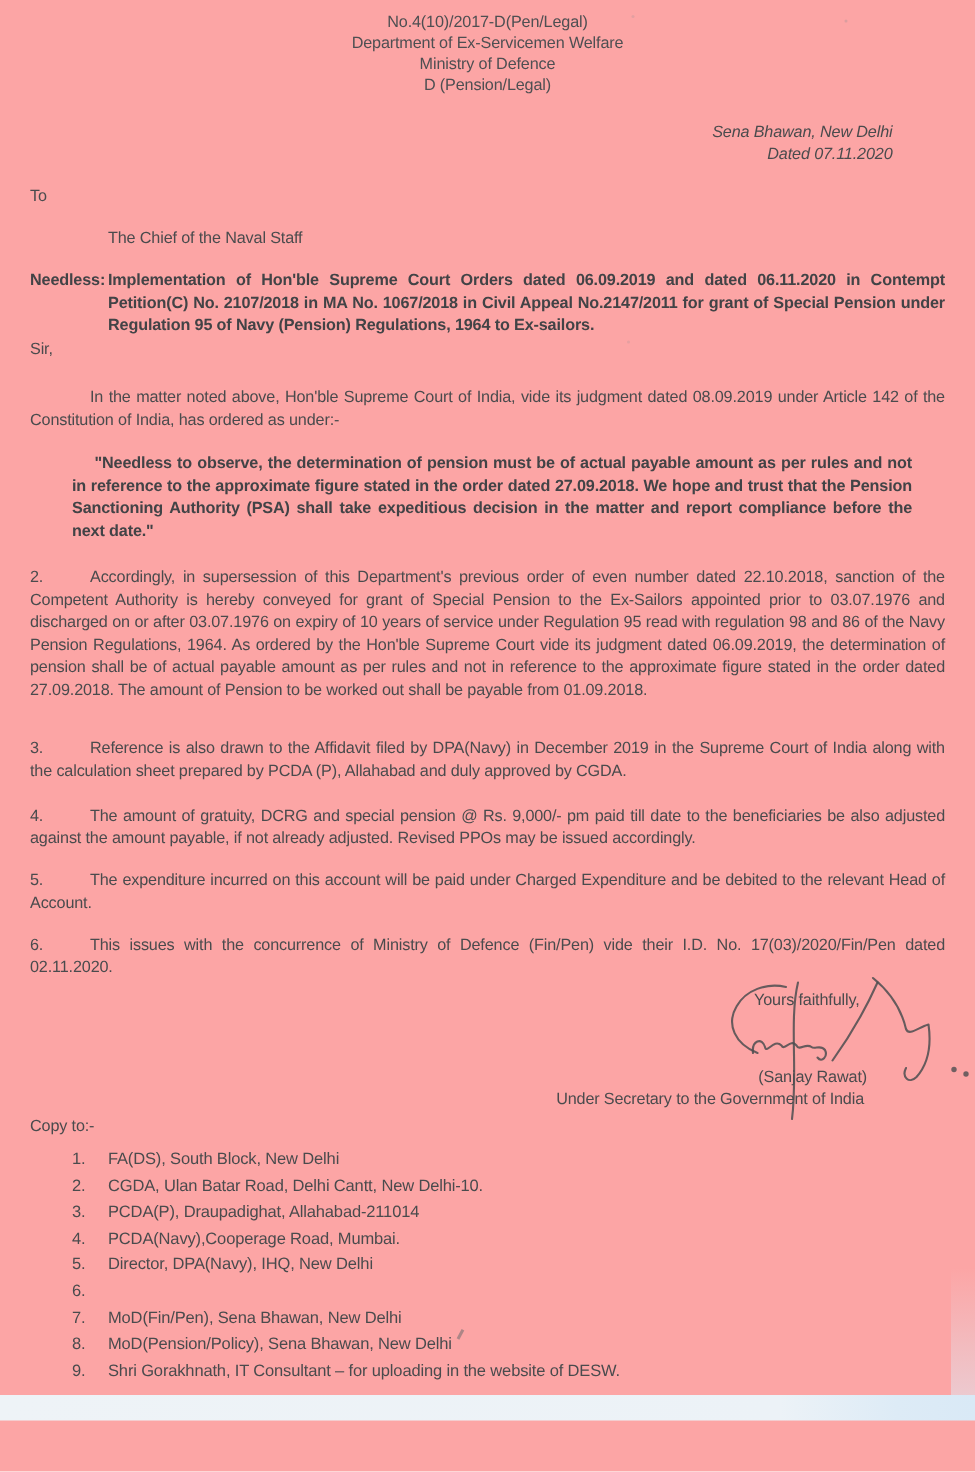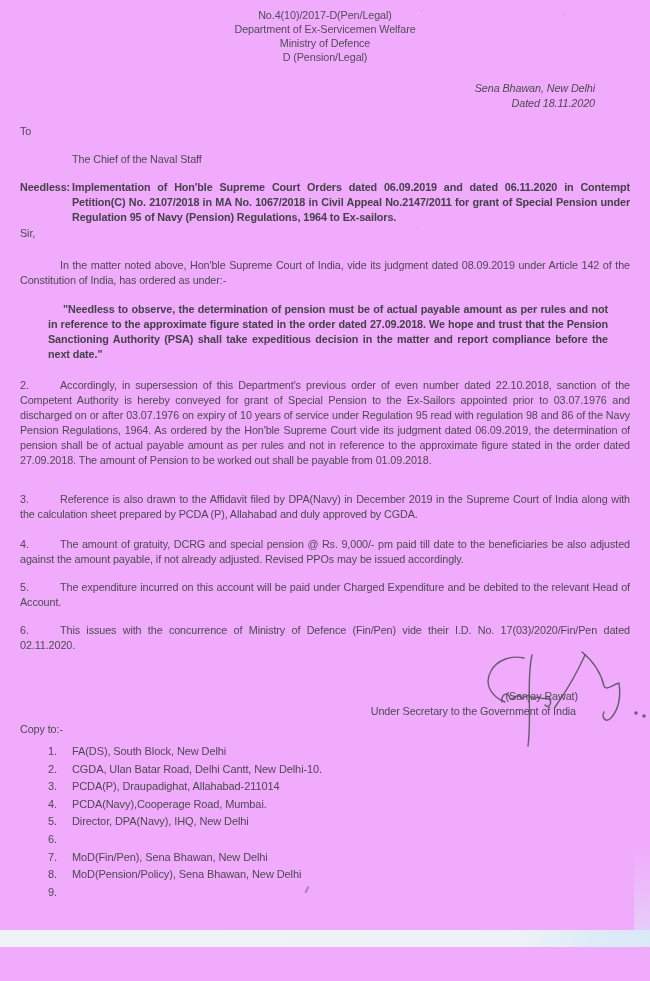--- a/index.html
+++ b/index.html
@@ -4,21 +4,21 @@
 <style>
   * { margin:0; padding:0; box-sizing:border-box; }
   html,body { background:#ffffff; }
   body {
     width:650px; height:981px;
     font-family:"Liberation Sans", sans-serif;
     -webkit-font-smoothing:antialiased;
   }
   .page {
     position:relative; width:650px; height:981px;
-    background:#f0abfc; overflow:hidden; color:#4a4b4d;
+    background:#fca5a5; overflow:hidden; color:#4a4b4d;
   }
   .content {
     position:relative; padding:8px 20px 0 20px;
     font-size:10.8px; line-height:15px; letter-spacing:-0.1px;
   }
   .hdr { text-align:center; line-height:14px; color:#4e4f52; }
   .addr { text-align:right; padding-right:35px; margin-top:17px;font-style:italic; }
   .to { margin-top:13px; }
   .addressee { margin-top:13px; margin-left:52px; }
   .subject { display:flex; margin-top:13px; font-weight:bold; color:#424346; }
@@ -78,21 +78,21 @@
 
     <div class="hdr">
       <div>No.4(10)/2017-D(Pen/Legal)</div>
       <div>Department of Ex-Servicemen Welfare</div>
       <div>Ministry of Defence</div>
       <div>D (Pension/Legal)</div>
     </div>
 
     <div class="addr">
       <div>Sena Bhawan, New Delhi</div>
-      <div>Dated 18.11.2020</div>
+      <div>Dated 07.11.2020</div>
     </div>
 
     <div class="to">To</div>
     <div class="addressee">The Chief of the Naval Staff</div>
 
     <div class="subject">
       <span class="slbl">Needless:</span>
       <span class="stxt">Implementation of Hon'ble Supreme Court Orders dated 06.09.2019 and dated 06.11.2020 in Contempt Petition(C) No.  2107/2018 in MA No. 1067/2018 in Civil Appeal No.2147/2011 for grant of Special Pension under Regulation 95 of Navy (Pension) Regulations, 1964 to Ex-sailors.</span>
     </div>
 
@@ -112,20 +112,21 @@
       <span class="num">4.</span><span>The amount of gratuity, DCRG and special pension @ Rs. 9,000/- pm paid till date to the beneficiaries be also adjusted against the amount payable, if not already adjusted. Revised PPOs may be issued accordingly.</span>
     </div>
     <div class="np np5">
       <span class="num">5.</span><span>The expenditure incurred on this account will be paid under Charged Expenditure and be debited to the relevant Head of Account.</span>
     </div>
     <div class="np np6">
       <span class="num">6.</span><span>This issues with the concurrence of Ministry of Defence (Fin/Pen) vide their I.D. No. 17(03)/2020/Fin/Pen dated 02.11.2020.</span>
     </div>
 
     <div class="sigblock">
+      <div class="closing">Yours faithfully,</div>
       <div class="sname">(Sanjay Rawat)</div>
       <div class="stitle">Under Secretary to the Government of India</div>
     </div>
 
     <div class="copylbl">Copy to:-</div>
 
     <div class="copylist">
       <div class="ci">
           <span class="n">1.</span>
           <span class="t">FA(DS), South Block, New Delhi</span>
@@ -152,20 +153,21 @@
       <div class="ci">
           <span class="n">7.</span>
           <span class="t">MoD(Fin/Pen), Sena Bhawan, New Delhi</span>
         </div>
       <div class="ci">
           <span class="n">8.</span>
           <span class="t">MoD(Pension/Policy), Sena Bhawan, New Delhi</span>
         </div>
       <div class="ci">
           <span class="n">9.</span>
+          <span class="t">Shri Gorakhnath, IT Consultant – for uploading in the website of DESW.</span>
         </div>
     </div>
   </div>
 
   <svg class="sig" viewBox="0 0 200 140" aria-hidden="true">
     <path d="M 50 57 C 35 51, 29 38, 36 26 C 42 15, 56 10, 69 13"></path>
     <path d="M 77 10 C 71 35, 77 70, 73 101"></path>
     <path d="M 47 57 C 46 49, 53 46, 55 53 C 56 58, 61 47, 66 52 C 68 56, 72 47, 76 52 C 78 56, 82 50, 86 53 C 88 55, 92 51, 95 55 C 97 59, 93 64, 90 60"></path>
     <path d="M 130 10 C 122 28, 110 48, 100 62"></path>
     <path d="M 127 7 C 138 16, 146 28, 149 41 C 151 46, 157 40, 164 38 C 166 52, 164 64, 156 73 C 151 78, 146 73, 149 67"></path>

